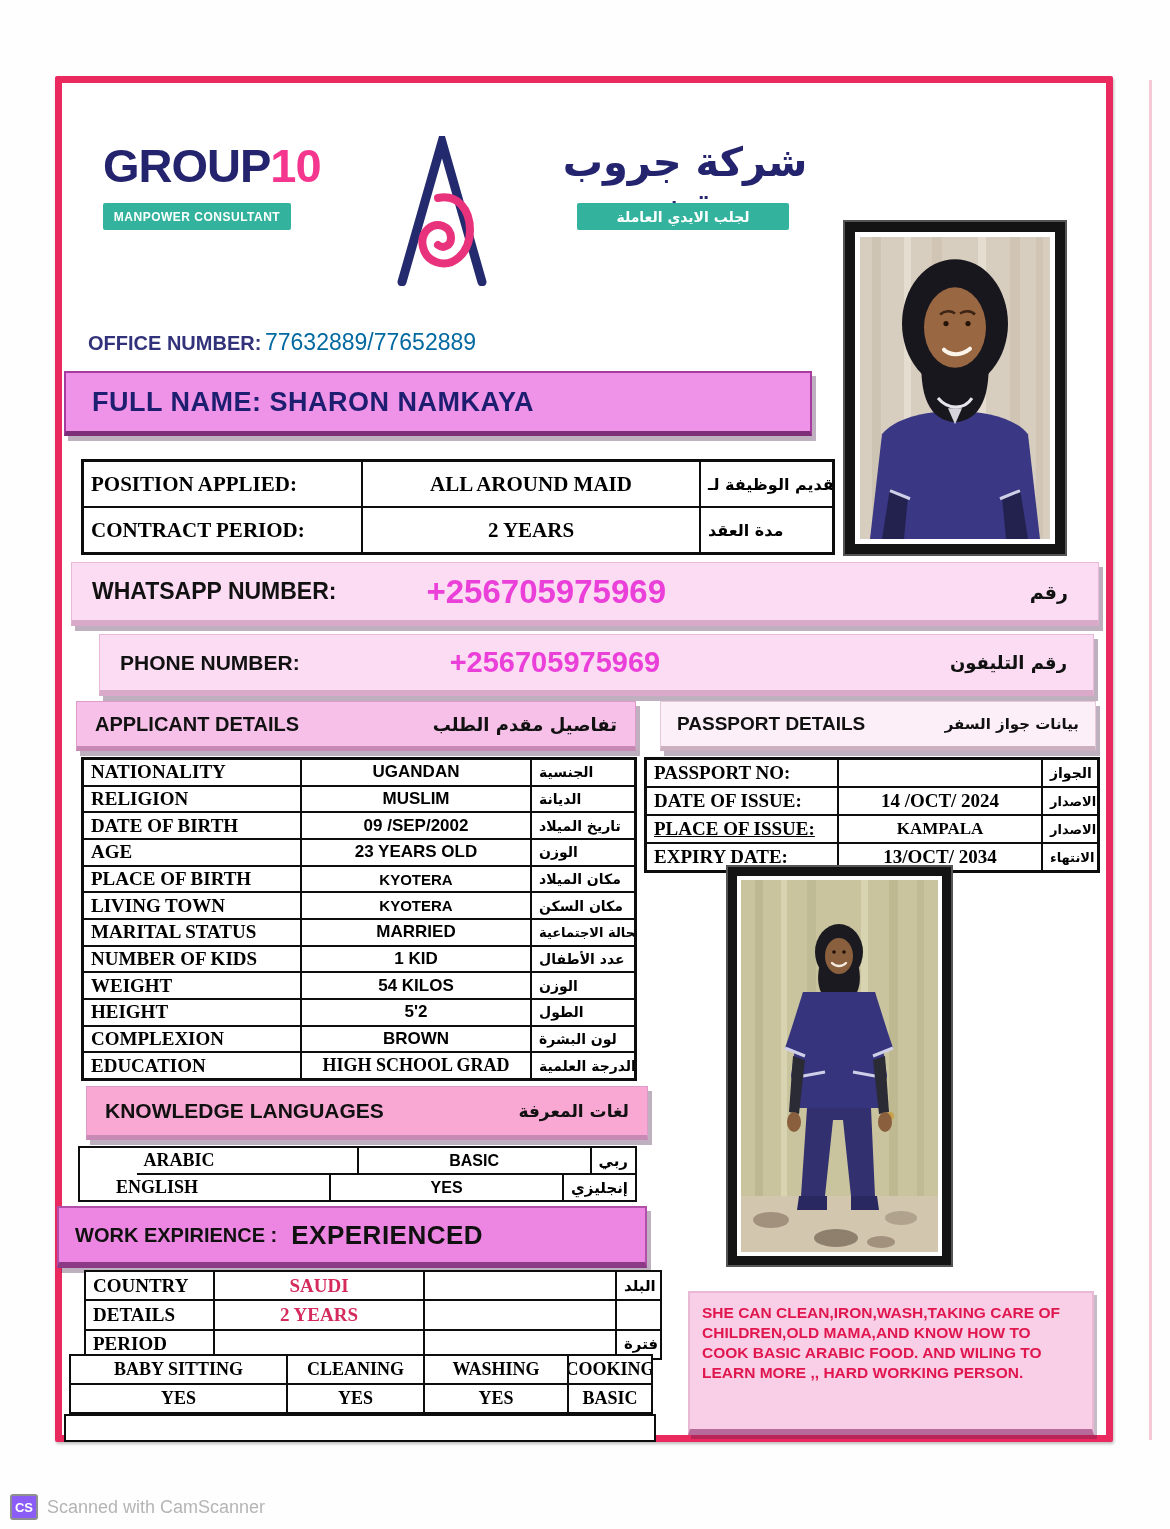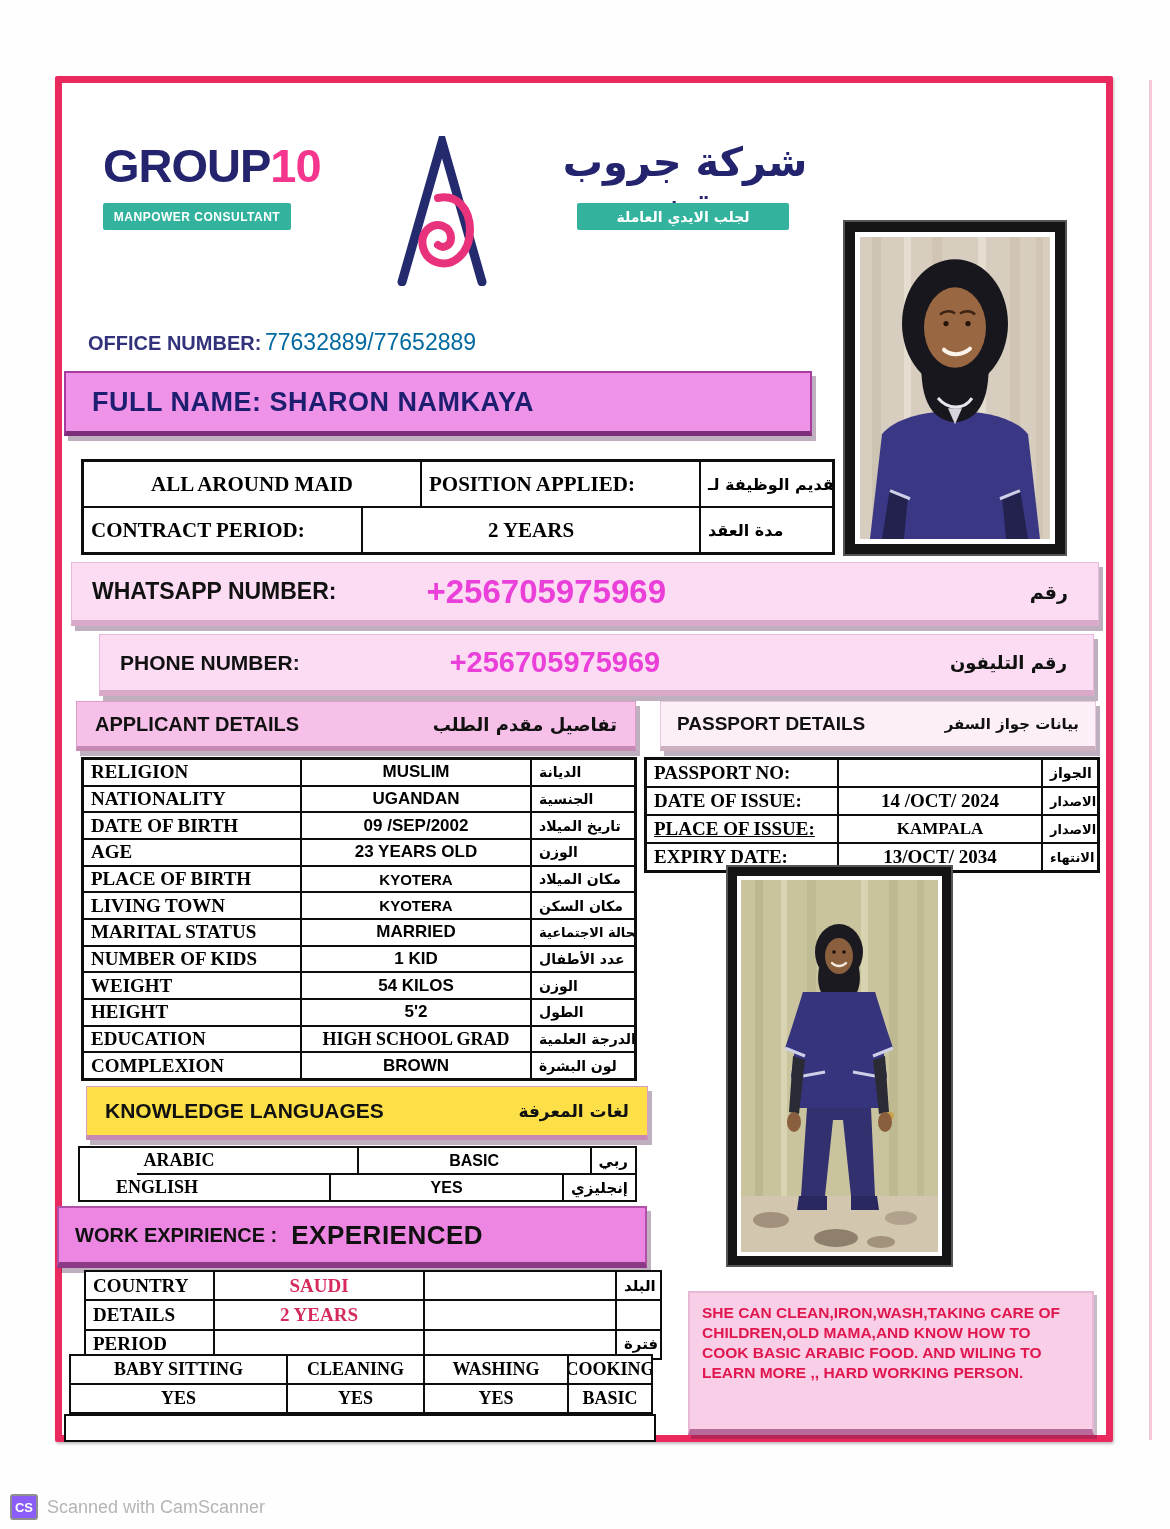--- a/index.html
+++ b/index.html
@@ -19,21 +19,21 @@
   
   .office-label{color:#32327a;font-weight:bold;font-size:20px;}
   .office-value{color:#0369a1;font-weight:normal;font-size:23px;}
   
   .banner{display:flex;align-items:center;box-shadow:4px 5px 0 rgba(70,30,70,.35);}
   .banner-fullname{background:#ef93e8;border:2px solid #a83ba0;border-bottom:5px solid #7c2f78;}
   .fullname-text{color:#1e1e70;font-weight:900;font-size:27px;letter-spacing:.5px;}
   .banner-soft{background:#fbdcf3;border:1px solid #e9b9da;border-bottom:6px solid #d9a9c9;}
   .banner-applicant{background:#f7c0e8;border:1px solid #dc9cc8;border-bottom:5px solid #c68ab4;}
   .banner-passport{background:#fdeff7;border:1px solid #e6c8d8;border-bottom:5px solid #cdb0c0;text-align:right;}
-  .banner-knowledge{background:#fde047;border:1px solid #dc9cc8;border-bottom:5px solid #c68ab4;}
+  .banner-knowledge{background:#f9a8d4;border:1px solid #dc9cc8;border-bottom:5px solid #c68ab4;}
   .banner-work{background:#ec86e2;border:2px solid #b050a8;border-bottom:6px solid #8c3a86;}
   .blabel{color:#111111;font-weight:900;}
   .bnumber{color:#ea3fd8;font-weight:900;}
   .bar-ar{font-family:"DejaVu Sans",sans-serif;direction:rtl;font-weight:bold;color:#111;}
   
   .tbl{border:3px solid #0d0d0d;display:flex;flex-direction:column;background:#ffffff;}
   .tr{display:flex;flex:1;border-bottom:2px solid #0d0d0d;min-height:0;}
   .tr:last-child{border-bottom:none;}
   .td{display:flex;align-items:center;border-right:2px solid #0d0d0d;padding:0 7px;overflow:hidden;white-space:nowrap;}
   .td:last-child{border-right:none;}
@@ -112,22 +112,22 @@
 
   <div class="abs office-label" style="left:88px;top:332px;">OFFICE NUMBER:</div>
   <div class="abs office-value" style="left:265px;top:329px;">77632889/77652889</div>
 
   <div class="abs banner banner-fullname" style="left:64px;top:371px;width:744px;height:58px;">
     <span class="fullname-text" style="padding-left:26px;">FULL NAME: SHARON NAMKAYA</span>
   </div>
 
   <div class="abs tbl" style="left:81px;top:459px;width:748px;height:90px;font-size:21px;">
     <div class="tr">
+      <div class="td sf b" style="width:263px;">POSITION APPLIED:</div>
       <div class="td sf b c" style="width:322px;">ALL AROUND MAID</div>
-      <div class="td sf b" style="width:263px;">POSITION APPLIED:</div>
       <div class="td ar b r" style="flex:1;font-size:16px;">تم تقديم الوظيفة لـ</div>
     </div>
     <div class="tr">
       <div class="td sf b" style="width:263px;">CONTRACT PERIOD:</div>
       <div class="td sf b c" style="width:322px;">2 YEARS</div>
       <div class="td ar b r" style="flex:1;font-size:16px;">مدة العقد</div>
     </div>
   </div>
 
   <div class="abs banner banner-soft" style="left:71px;top:562px;width:1026px;height:57px;">
@@ -146,30 +146,30 @@
     <span class="blabel" style="padding-left:18px;font-size:20px;">APPLICANT DETAILS</span>
     <span class="bar-ar" style="margin-left:auto;padding-right:18px;font-size:18px;">تفاصيل مقدم الطلب</span>
   </div>
   <div class="abs banner banner-passport" style="left:660px;top:701px;width:434px;height:44px;">
     <span class="blabel" style="padding-left:16px;font-size:19px;">PASSPORT DETAILS</span>
     <span class="bar-ar" style="margin-left:auto;padding-right:16px;font-size:15px;">بيانات جواز السفر</span>
   </div>
 
   <div class="abs tbl" style="left:81px;top:757px;width:550px;height:318px;font-size:19px;">
     <div class="tr">
+        <div class="td sf b" style="width:202px;">NATIONALITY</div>
+        <div class="td b c" style="width:214px;font-size:17px;">UGANDAN</div>
+        <div class="td ar b r" style="flex:1;font-size:14px;">الجنسية</div>
+      </div>
+    <div class="tr">
         <div class="td sf b" style="width:202px;">RELIGION</div>
         <div class="td b c" style="width:214px;font-size:17px;">MUSLIM</div>
         <div class="td ar b r" style="flex:1;font-size:14px;">الديانة</div>
       </div>
     <div class="tr">
-        <div class="td sf b" style="width:202px;">NATIONALITY</div>
-        <div class="td b c" style="width:214px;font-size:17px;">UGANDAN</div>
-        <div class="td ar b r" style="flex:1;font-size:14px;">الجنسية</div>
-      </div>
-    <div class="tr">
         <div class="td sf b" style="width:202px;">DATE OF BIRTH</div>
         <div class="td b c" style="width:214px;font-size:17px;">09 /SEP/2002</div>
         <div class="td ar b r" style="flex:1;font-size:14px;">تاريخ الميلاد</div>
       </div>
     <div class="tr">
         <div class="td sf b" style="width:202px;">AGE</div>
         <div class="td b c" style="width:214px;font-size:17px;">23 YEARS OLD</div>
         <div class="td ar b r" style="flex:1;font-size:14px;">الوزن</div>
       </div>
     <div class="tr">
@@ -196,28 +196,28 @@
         <div class="td sf b" style="width:202px;">WEIGHT</div>
         <div class="td b c" style="width:214px;font-size:17px;">54 KILOS</div>
         <div class="td ar b r" style="flex:1;font-size:14px;">الوزن</div>
       </div>
     <div class="tr">
         <div class="td sf b" style="width:202px;">HEIGHT</div>
         <div class="td b c" style="width:214px;font-size:17px;">5'2</div>
         <div class="td ar b r" style="flex:1;font-size:14px;">الطول</div>
       </div>
     <div class="tr">
+        <div class="td sf b" style="width:202px;">COMPLEXION</div>
+        <div class="td b c" style="width:214px;font-size:17px;">BROWN</div>
+        <div class="td ar b r" style="flex:1;font-size:14px;">لون البشرة</div>
+      </div>
+    <div class="tr">
         <div class="td sf b" style="width:202px;">EDUCATION</div>
         <div class="td sf b c" style="width:214px;font-size:18px;">HIGH SCHOOL GRAD</div>
         <div class="td ar b r" style="flex:1;font-size:14px;">الدرجة العلمية</div>
-      </div>
-    <div class="tr">
-        <div class="td sf b" style="width:202px;">COMPLEXION</div>
-        <div class="td b c" style="width:214px;font-size:17px;">BROWN</div>
-        <div class="td ar b r" style="flex:1;font-size:14px;">لون البشرة</div>
       </div>
   </div>
 
   <div class="abs tbl" style="left:644px;top:757px;width:450px;height:110px;font-size:19px;">
     <div class="tr">
         <div class="td sf b" style="width:176px;">PASSPORT NO:</div>
         <div class="td sf b c" style="width:188px;"></div>
         <div class="td ar b r" style="flex:1;font-size:14px;">رقم الجواز</div>
       </div>
     <div class="tr">

